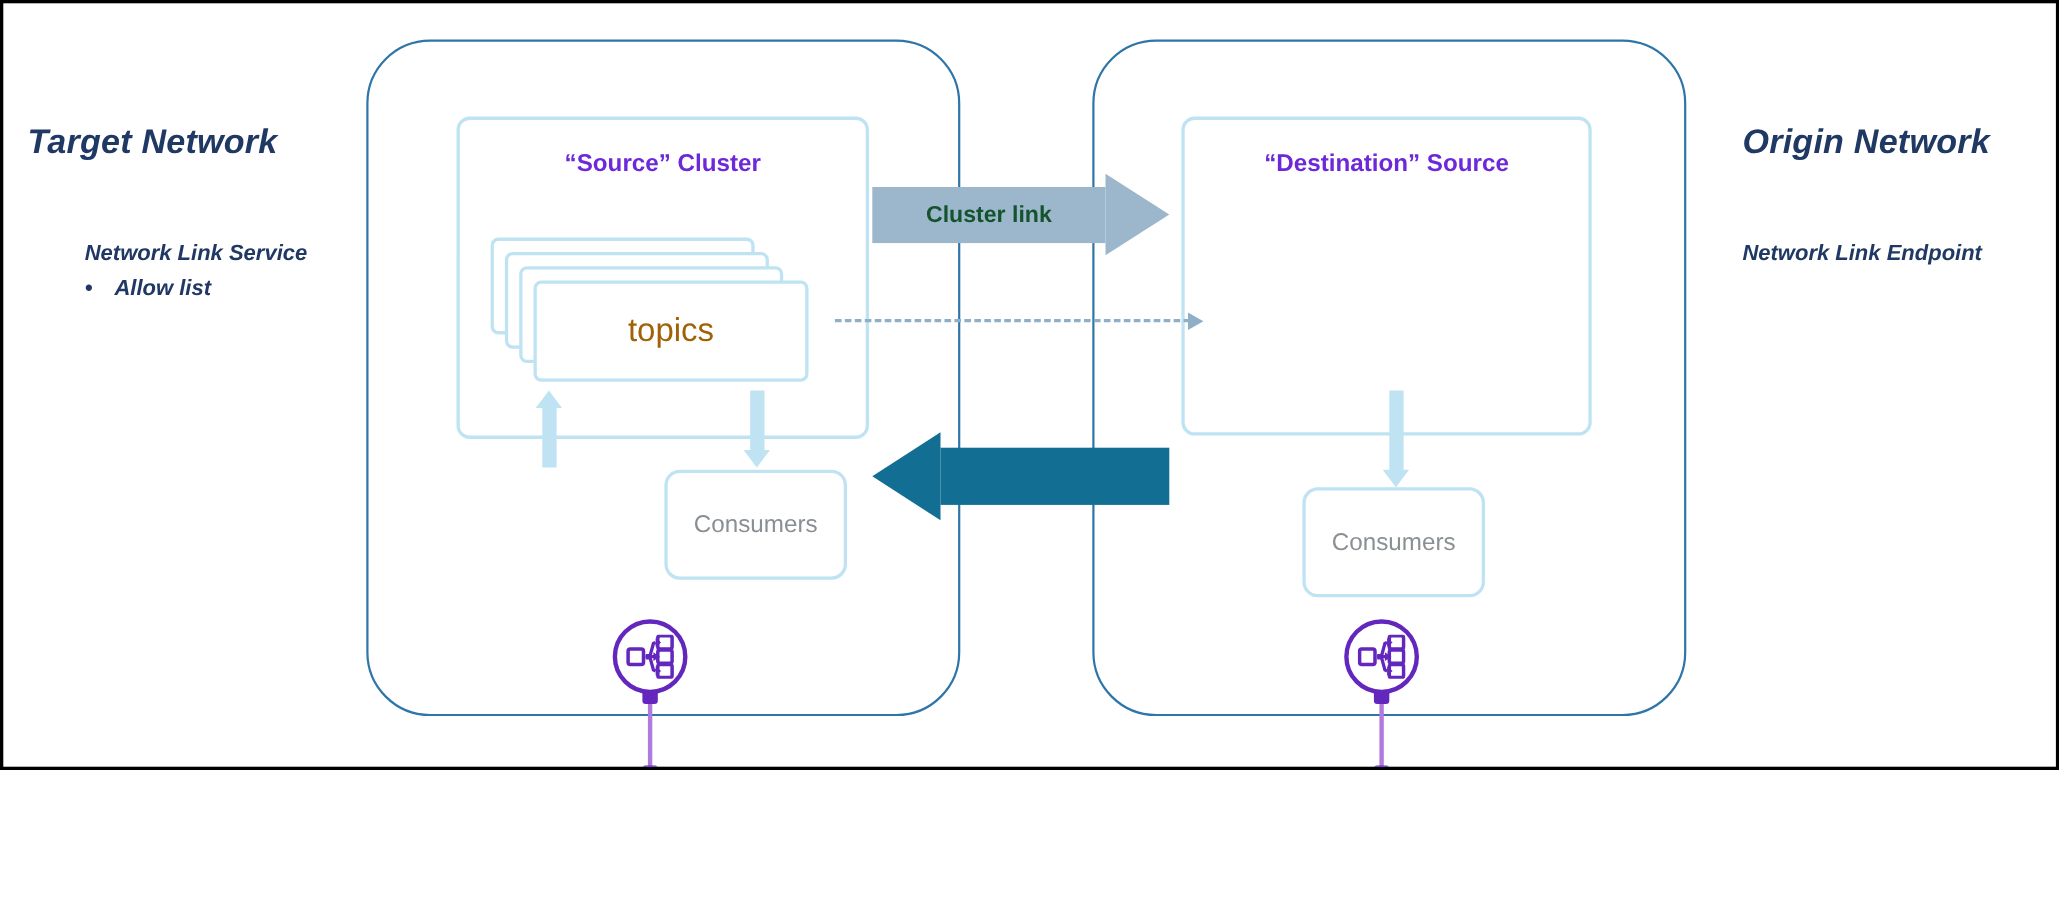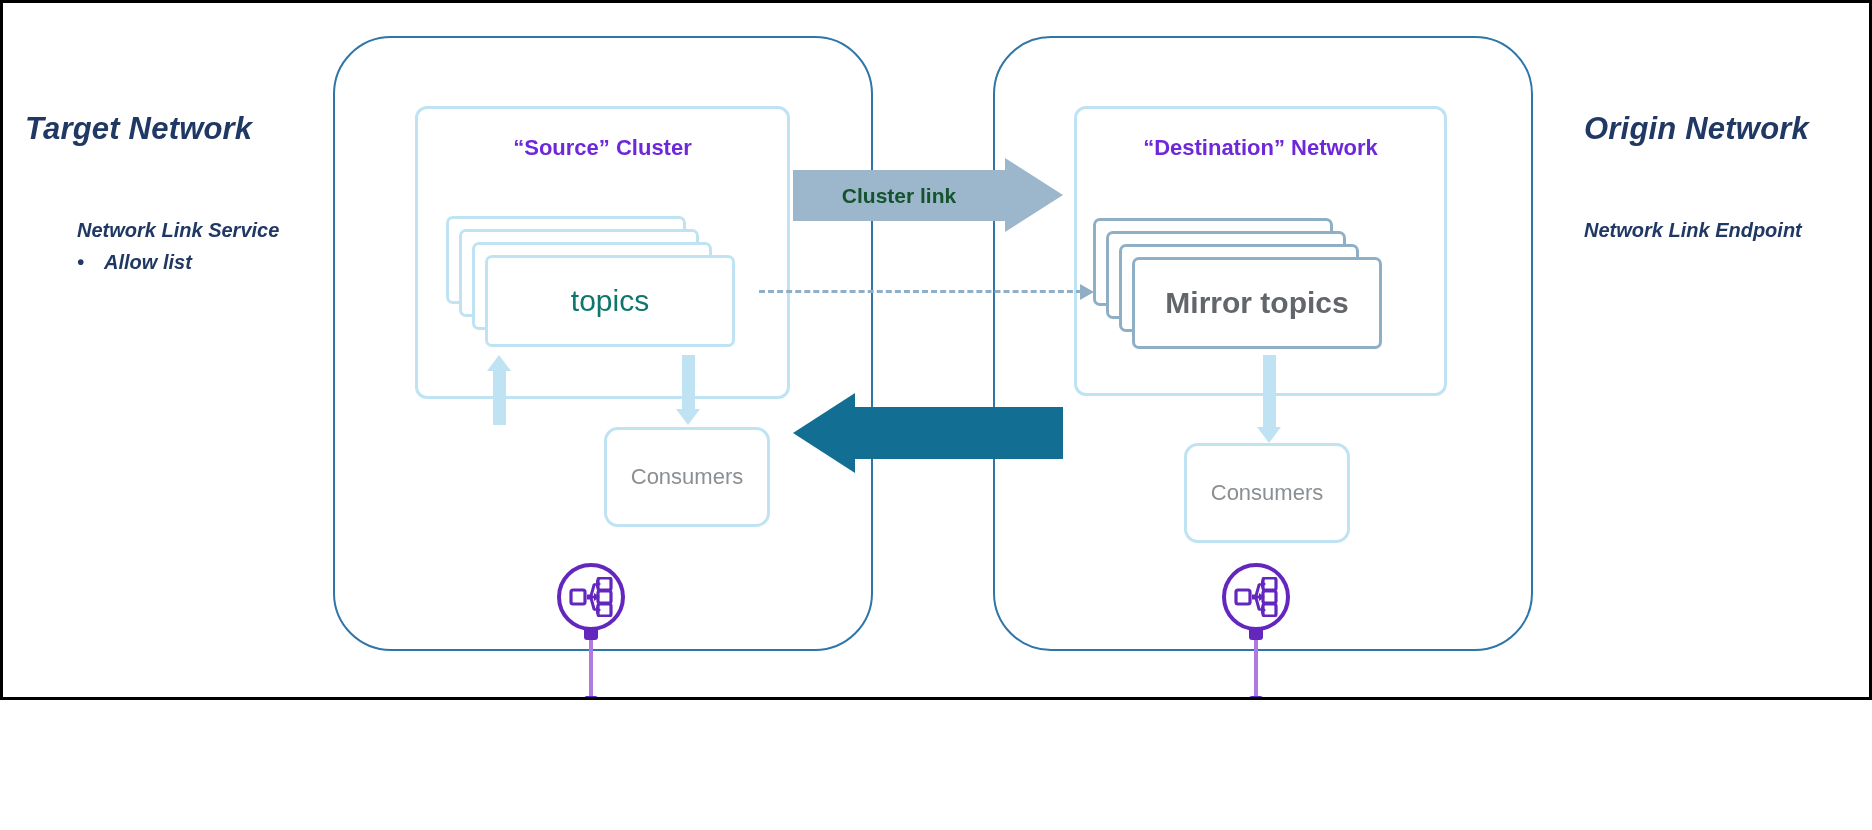--- a/index.html
+++ b/index.html
@@ -95,21 +95,21 @@
   .card.c4 { left: 39px; top: 39px; width: 250px; height: 92px; }
 
   .card-label {
     position: absolute;
     inset: 0;
     display: flex;
     align-items: center;
     justify-content: center;
     white-space: nowrap;
   }
-  .card-stack.light .card-label { font-size: 30px; color: #0f766e; font-weight: normal; }
+  .card-stack.light .card-label { font-size: 30px; color: #a16207; font-weight: normal; }
   .card-stack.dark  .card-label { font-size: 30px; color: #62666A; font-weight: bold; }
 
   
   .v-arrow { position: absolute; width: 24px; }
   .v-arrow .shaft {
     position: absolute;
     left: 6px;
     width: 13px;
     background: #BFE3F2;
   }
@@ -291,31 +291,23 @@
   <div class="card-stack light" id="source-topic-stack">
     <div class="card c1"></div>
     <div class="card c2"></div>
     <div class="card c3"></div>
     <div class="card c4">
       <div class="card-label">topics</div>
     </div>
   </div>
 
   <div class="cluster-box" id="destination-cluster-box">
-    <div class="cluster-title">“Destination” Network</div>
-  </div>
-
-  <div class="card-stack dark" id="destination-topic-stack">
-    <div class="card c1"></div>
-    <div class="card c2"></div>
-    <div class="card c3"></div>
-    <div class="card c4">
-      <div class="card-label">Mirror topics</div>
-    </div>
-  </div>
+    <div class="cluster-title">“Destination” Source</div>
+  </div>
+
 
   <div id="replication-line">
     <div class="dash"></div>
     <div class="arrowhead"></div>
   </div>
 
   <div class="block-arrow" id="cluster-link-arrow">
     <div class="body"></div>
     <div class="tip"></div>
     <div class="ba-label">Cluster link</div>

